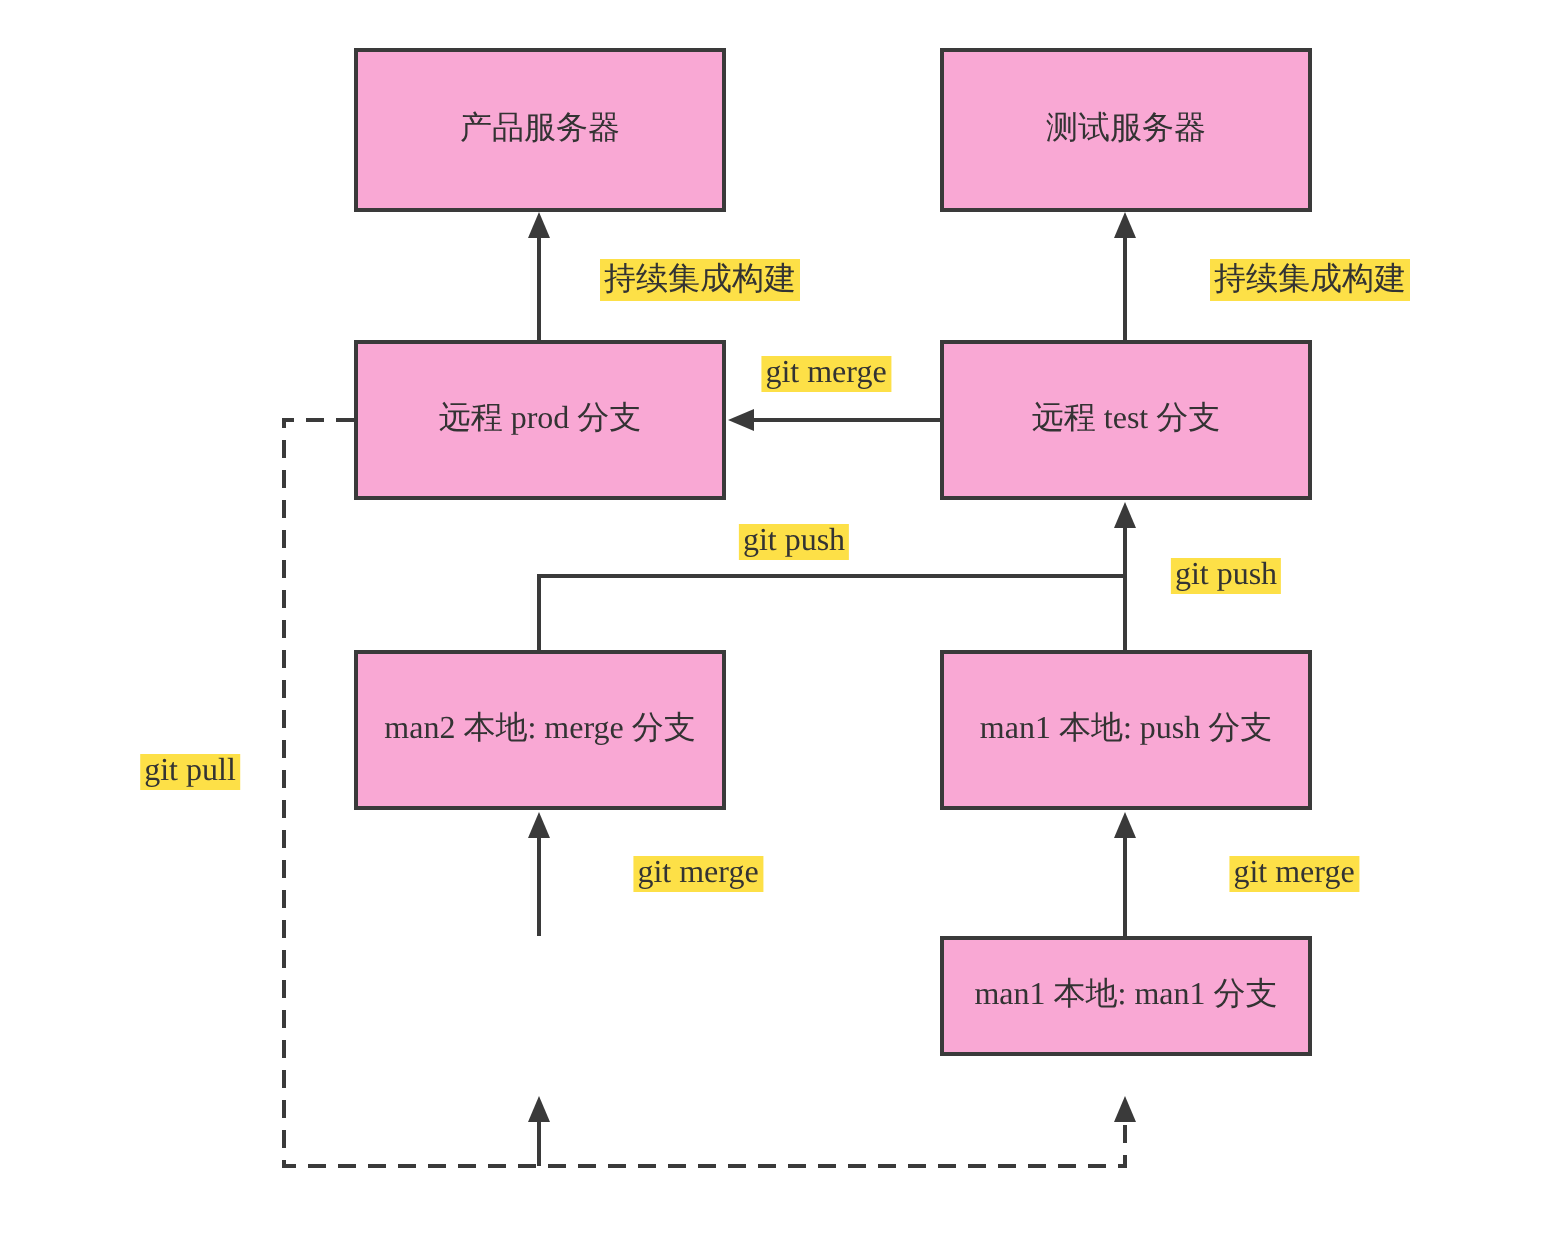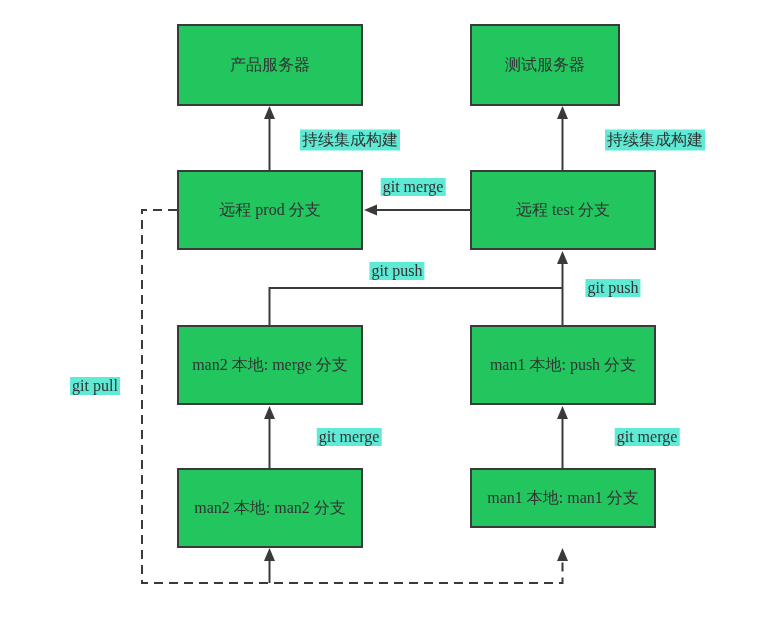--- a/index.html
+++ b/index.html
@@ -14,39 +14,39 @@
   }
   .edges-layer {
     position: absolute;
     left: 0; top: 0;
     width: 772px; height: 621px;
   }
   .node {
     position: absolute;
     box-sizing: border-box;
     border: 2px solid #3a3a3a;
-    background: #22c55e;
+    background: #f9a8d4;
     display: flex;
     align-items: center;
     justify-content: center;
     text-align: center;
     font-size: 16px;
     line-height: 1.2;
   }
   .elabel {
     position: absolute;
     transform: translate(-50%, -50%);
     font-size: 16px;
     white-space: nowrap;
-    background: #5eead4;
+    background: #fde047;
     padding: 0 2px;
   }
   
   .n-product     { left:177px; top:24px;  width:186px; height:82px; }
-  .n-test-server { left:470px; top:24px;  width:150px; height:82px; }
+  .n-test-server { left:470px; top:24px;  width:186px; height:82px; }
   .n-remote-prod { left:177px; top:170px; width:186px; height:80px; }
   .n-remote-test { left:470px; top:170px; width:186px; height:80px; }
   .n-man2-test   { left:177px; top:325px; width:186px; height:80px; }
   .n-man1-test   { left:470px; top:325px; width:186px; height:80px; }
   .n-man2-man2   { left:177px; top:468px; width:186px; height:80px; }
   .n-man1-man1   { left:470px; top:468px; width:186px; height:60px; }
   
   .l-ci-left     { left:350px; top:140px; }
   .l-ci-right    { left:655px; top:140px; }
   .l-merge-top   { left:413px; top:187px; }
@@ -96,23 +96,20 @@
   </div>
   <div class="node n-remote-prod">
     <span>远程 prod 分支</span>
   </div>
   <div class="node n-man2-test">
     <span>man2 本地: merge 分支</span>
   </div>
   <div class="node n-man1-test">
     <span>man1 本地: push 分支</span>
   </div>
-  <div class="node n-man2-man2">
-    <span>man2 本地: man2 分支</span>
-  </div>
   <div class="node n-man1-man1">
     <span>man1 本地: man1 分支</span>
   </div>
 
   <span class="elabel l-ci-left">持续集成构建</span>
   <span class="elabel l-ci-right">持续集成构建</span>
   <span class="elabel l-merge-top">git merge</span>
   <span class="elabel l-push-left">git push</span>
   <span class="elabel l-push-right">git push</span>
   <span class="elabel l-merge-left">git merge</span>

